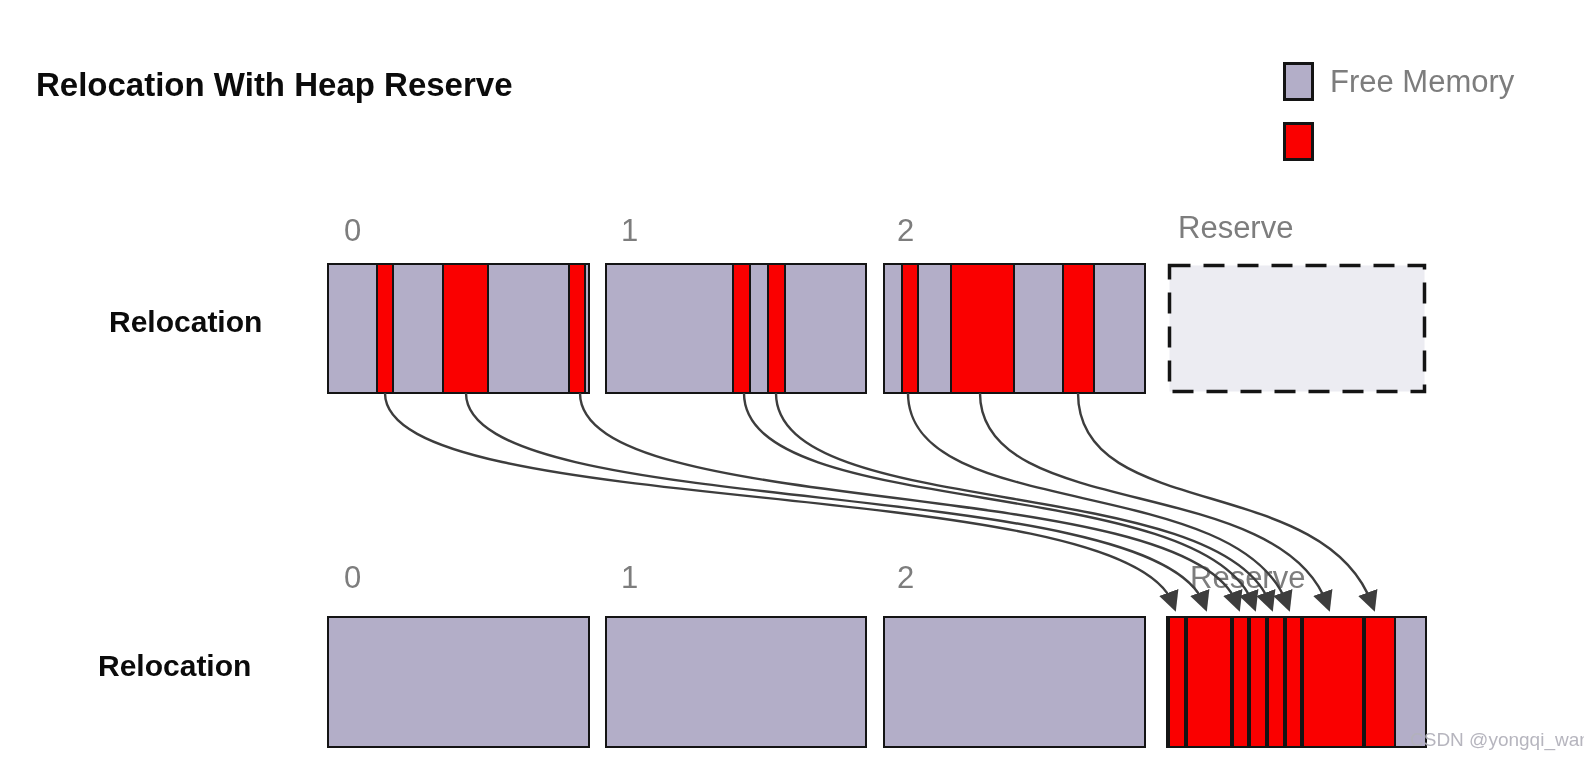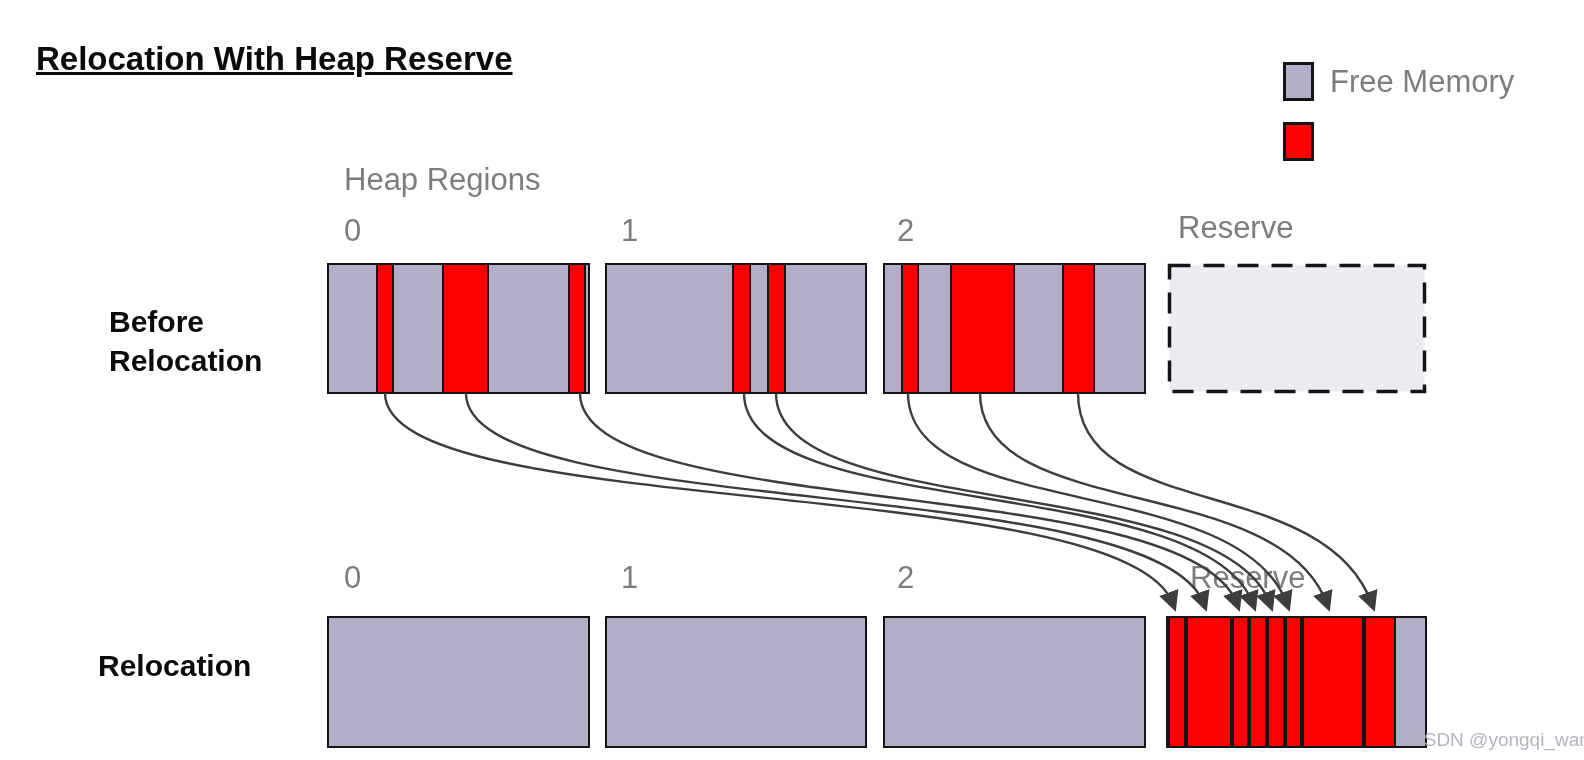--- a/index.html
+++ b/index.html
@@ -81,36 +81,34 @@
     color: rgba(178, 177, 187, 0.95);
     z-index: 10;
     white-space: nowrap;
   }
 </style>
 </head>
 <body>
 
 <div class="canvas">
 
-  <div class="abs title" style="left:36px; top:40px;text-decoration:underline;">Relocation With Heap Reserve</div>
+  <div class="abs title" style="left:36px; top:66px;">Relocation With Heap Reserve</div>
 
   <div class="legend">
       <div class="legend-row">
         <div class="legend-swatch" style="background: rgb(179, 174, 200);"></div>
         <span class="gray-label">Free Memory</span>
       </div>
       <div class="legend-row">
         <div class="legend-swatch" style="background: rgb(250, 0, 0);"></div>
       </div>
     </div>
 
-  <div class="abs gray-label" style="left:344px; top:162px;">Heap Regions</div>
 
   <div class="abs row-label" style="left:109px; top:302px;">
-    <div>Before</div>
     <div>Relocation</div>
   </div>
 
   <div class="abs gray-label" style="left:344px; top:213px;">0</div>
   <div class="abs gray-label" style="left:621px; top:213px;">1</div>
   <div class="abs gray-label" style="left:897px; top:213px;">2</div>
   <div class="abs gray-label" style="left:1178px; top:210px;">Reserve</div>
 
   <div class="region" style="left:327px; top:263px; width:263px; height:131px;">
       <div class="seg free" style="flex-grow: 50;"></div>

